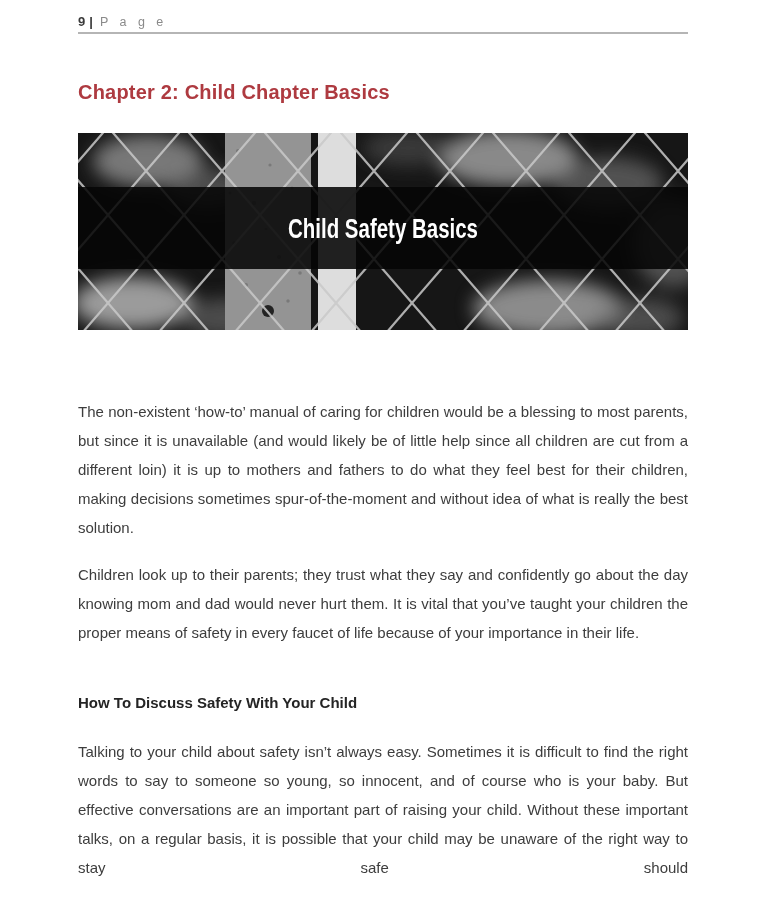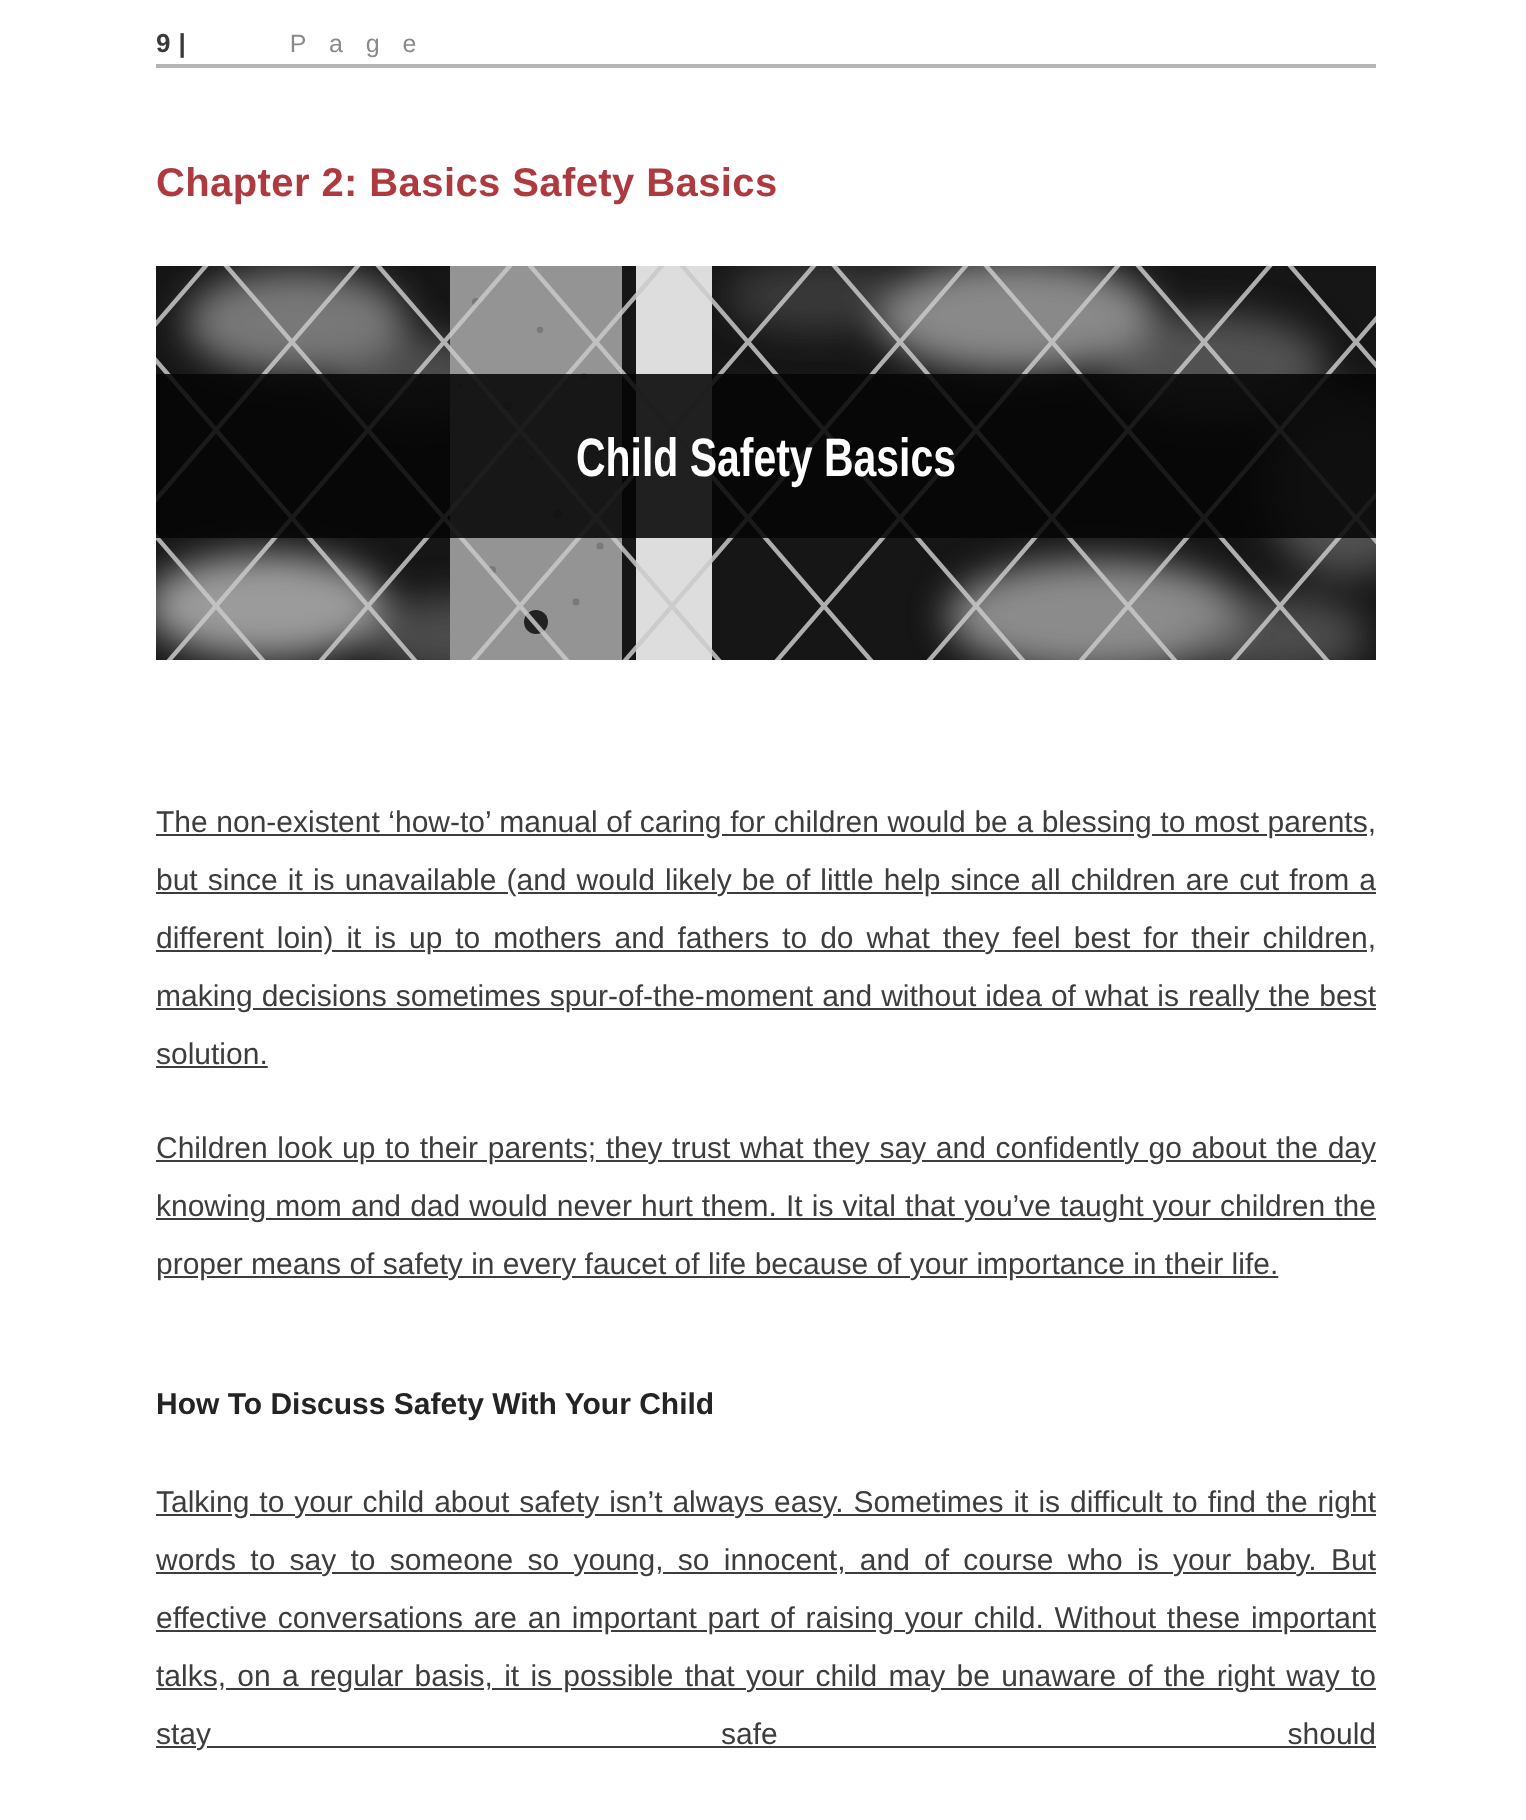--- a/index.html
+++ b/index.html
@@ -27,21 +27,20 @@
   }
   .page-num-divider {
     font-weight: 700;
     color: #3a3a3a;
     margin: 0 7px 0 4px;
   }
   .page-label {
     color: #8a8a8a;
     letter-spacing: 4px;
     font-size: 12.5px;
-    margin-left: 45px;
   }
   
   .chapter-title {
     margin-top: 47px;
     font-size: 20px;
     font-weight: 700;
     color: #ae3a40;
     letter-spacing: 0.2px;
   }
   
@@ -53,21 +52,20 @@
   }
   
   .content { margin-top: 35px; }
   .content p {
     width: 610px;
     font-size: 15px;
     line-height: 29px;
     color: #3d3d3d;
     text-align: justify;
     margin-bottom: 18px;
-    text-decoration: underline;
   }
   .content p.continues {
     text-align-last: justify;
     margin-bottom: 0;
   }
   .section-subheading {
     margin: 47px 0 26px;
     font-size: 15px;
     font-weight: 700;
     color: #242424;
@@ -77,21 +75,21 @@
 <body>
 
 <div class="page">
 
   <header class="page-header">
     <span class="page-num">9</span>
     <span class="page-num-divider">|</span>
     <span class="page-label">P a g e</span>
   </header>
 
-  <h1 class="chapter-title">Chapter 2: Basics Safety Basics</h1>
+  <h1 class="chapter-title">Chapter 2: Child Chapter Basics</h1>
 
   <figure class="hero">
     <svg width="610" height="197" viewBox="0 0 610 197" xmlns="http://www.w3.org/2000/svg">
       <defs>
         <filter id="blur9" x="-40%" y="-40%" width="180%" height="180%">
           <feGaussianBlur stdDeviation="9"></feGaussianBlur>
         </filter>
         <pattern id="fence" width="76" height="88" patternUnits="userSpaceOnUse" patternTransform="translate(-8,-6)">
           <path d="M0 44 L38 0 L76 44 L38 88 Z" fill="none" stroke="#c9c9c9" stroke-width="2.2"></path>
         </pattern>

